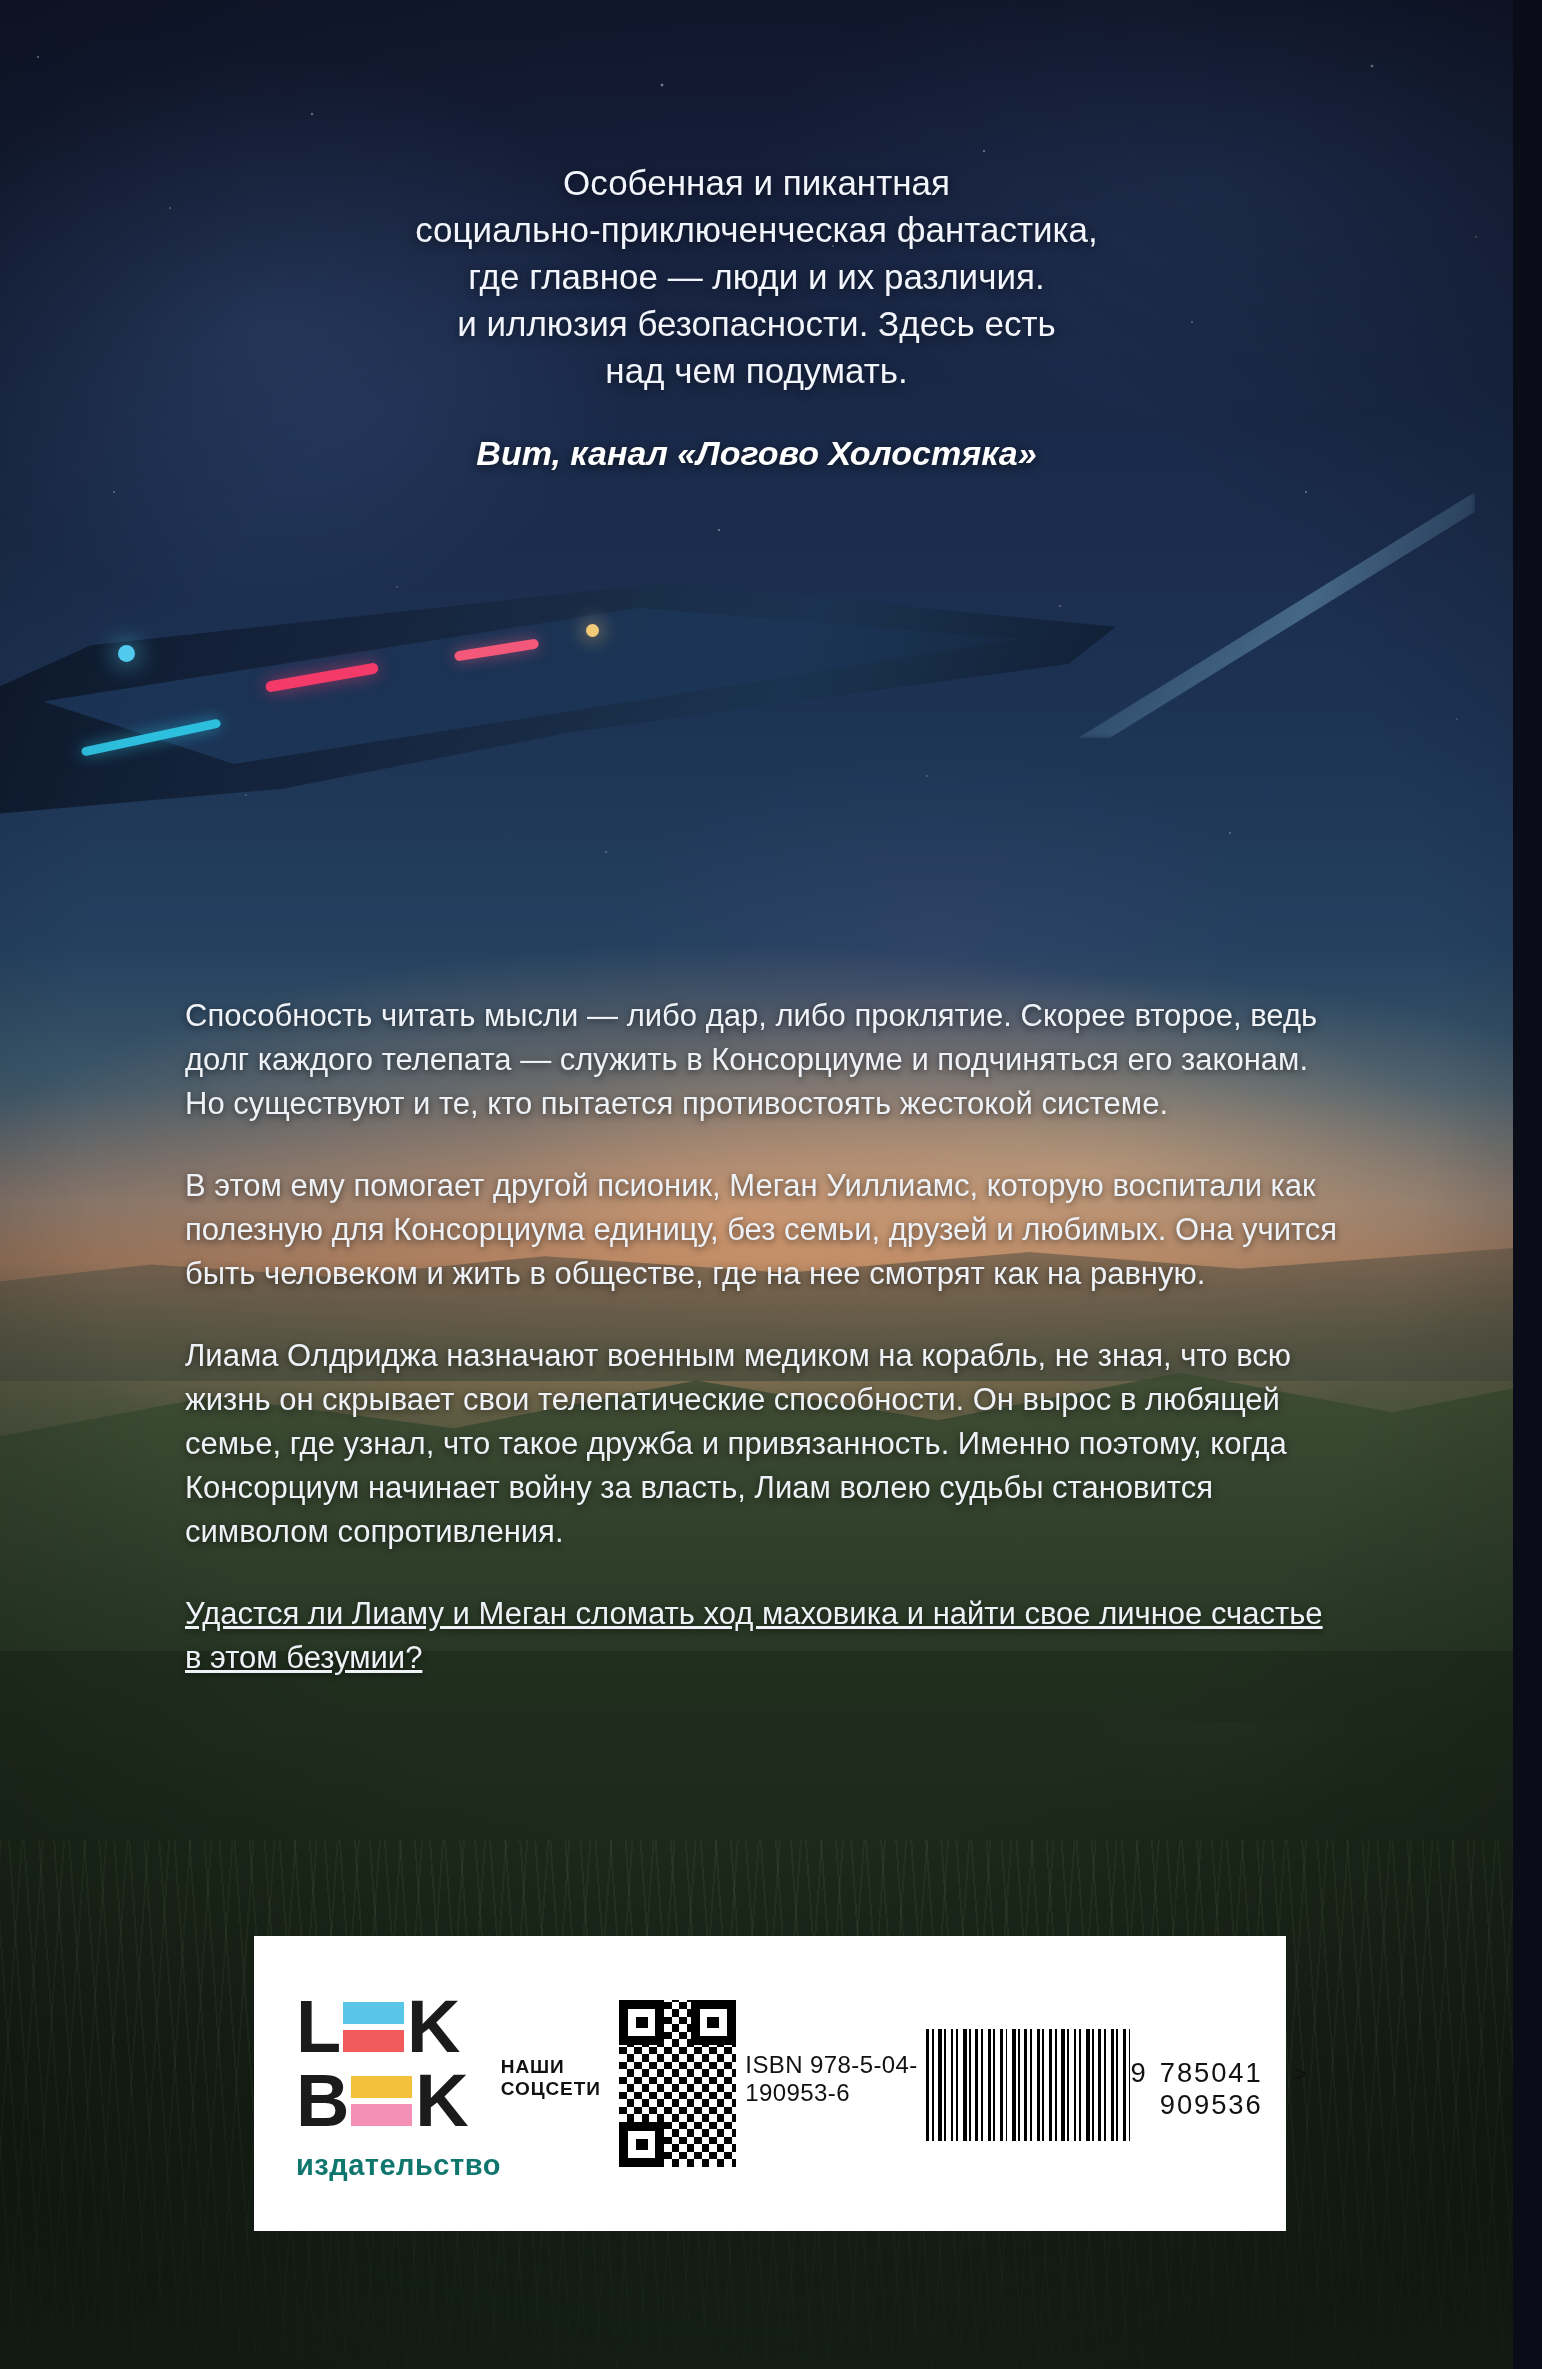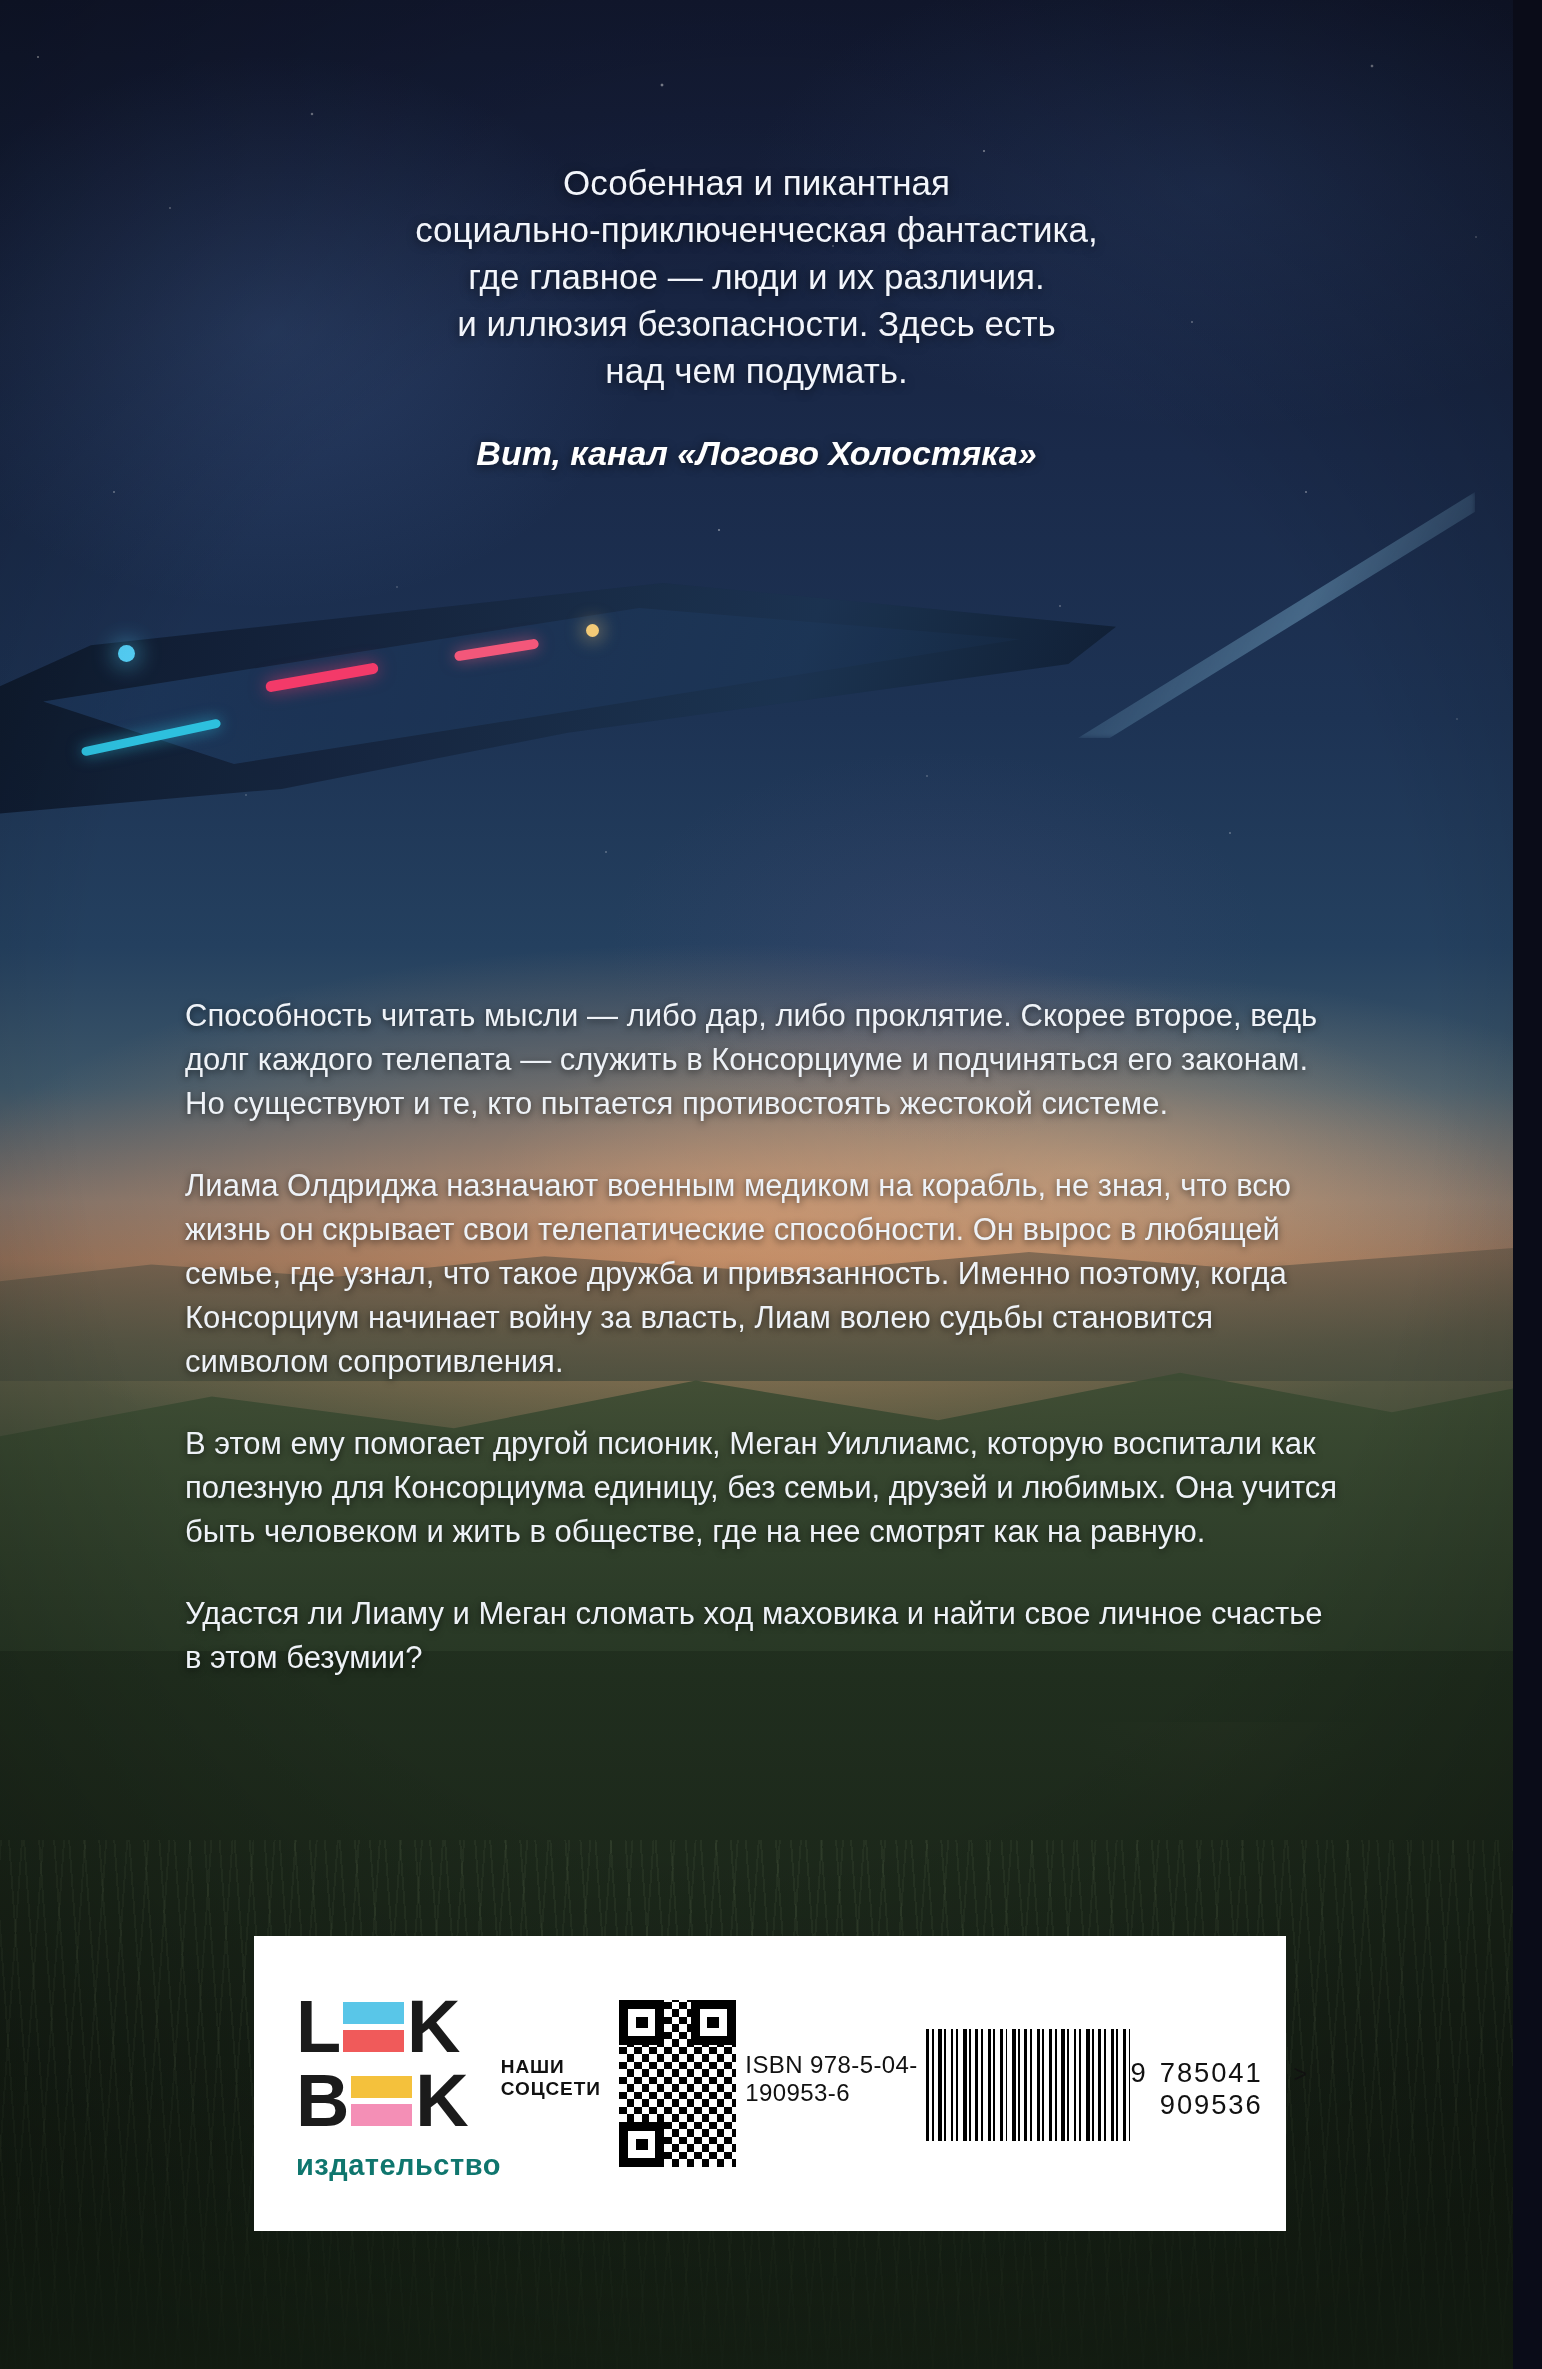--- a/index.html
+++ b/index.html
@@ -216,21 +216,21 @@
     right: 166px;
     top: 994px;
   }
   .description p {
     margin: 0 0 38px 0;
     font-size: 31px;
     line-height: 44px;
     color: #eef2f7;
     text-shadow: 0 1.9px 7.6px rgba(0,0,0,0.6);
   }
-  .description p:last-child { margin-bottom: 16px; }
+  .description p:last-child { margin-bottom: 16px; text-decoration: underline; }
 
   
   .panel {
     position: absolute;
     left: 254px;
     top: 1936px;
     width: 1032px;
     height: 295px;
     background: #ffffff;
     display: flex;
@@ -388,22 +388,22 @@
       <p>Особенная и пикантная</p>
       <p>социально-приключенческая фантастика,</p>
       <p>где главное — люди и их различия.</p>
       <p>и иллюзия безопасности. Здесь есть</p>
       <p>над чем подумать.</p>
       <div class="attrib">Вит, канал «Логово Холостяка»</div>
     </div>
 
     <div class="description">
       <p>Способность читать мысли — либо дар, либо проклятие. Скорее второе, ведь долг каждого телепата — служить в Консорциуме и подчиняться его законам. Но существуют и те, кто пытается противостоять жестокой системе.</p>
+      <p>В этом ему помогает другой псионик, Меган Уиллиамс, которую воспитали как полезную для Консорциума единицу, без семьи, друзей и любимых. Она учится быть человеком и жить в обществе, где на нее смотрят как на равную.</p>
       <p>Лиама Олдриджа назначают военным медиком на корабль, не зная, что всю жизнь он скрывает свои телепатические способности. Он вырос в любящей семье, где узнал, что такое дружба и привязанность. Именно поэтому, когда Консорциум начинает войну за власть, Лиам волею судьбы становится символом сопротивления.</p>
-      <p>В этом ему помогает другой псионик, Меган Уиллиамс, которую воспитали как полезную для Консорциума единицу, без семьи, друзей и любимых. Она учится быть человеком и жить в обществе, где на нее смотрят как на равную.</p>
       <p>Удастся ли Лиаму и Меган сломать ход маховика и найти свое личное счастье в этом безумии?</p>
     </div>
 
     <div class="panel">
 
       <div class="logo-block">
         <div class="logo-row">
           <span class="ch">L</span>
           <span class="stack">
             <span class="bar bar-cyan"></span>

